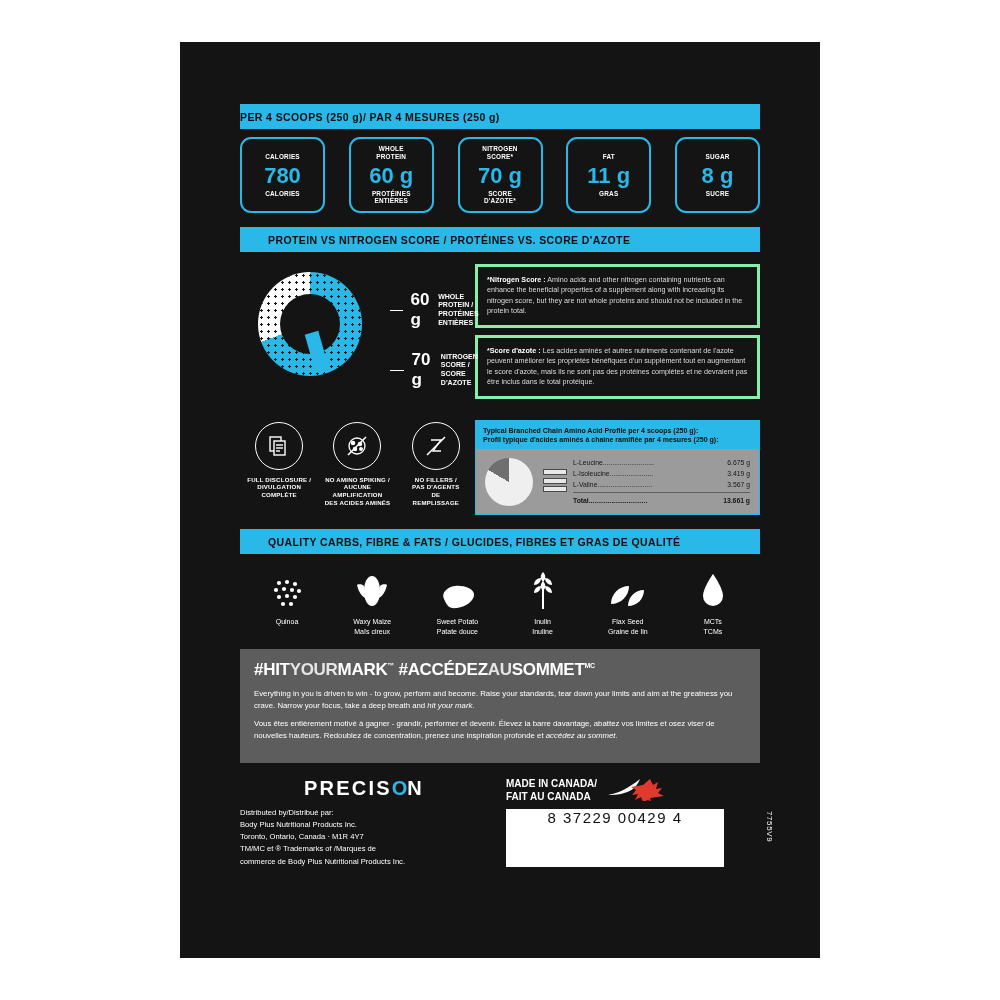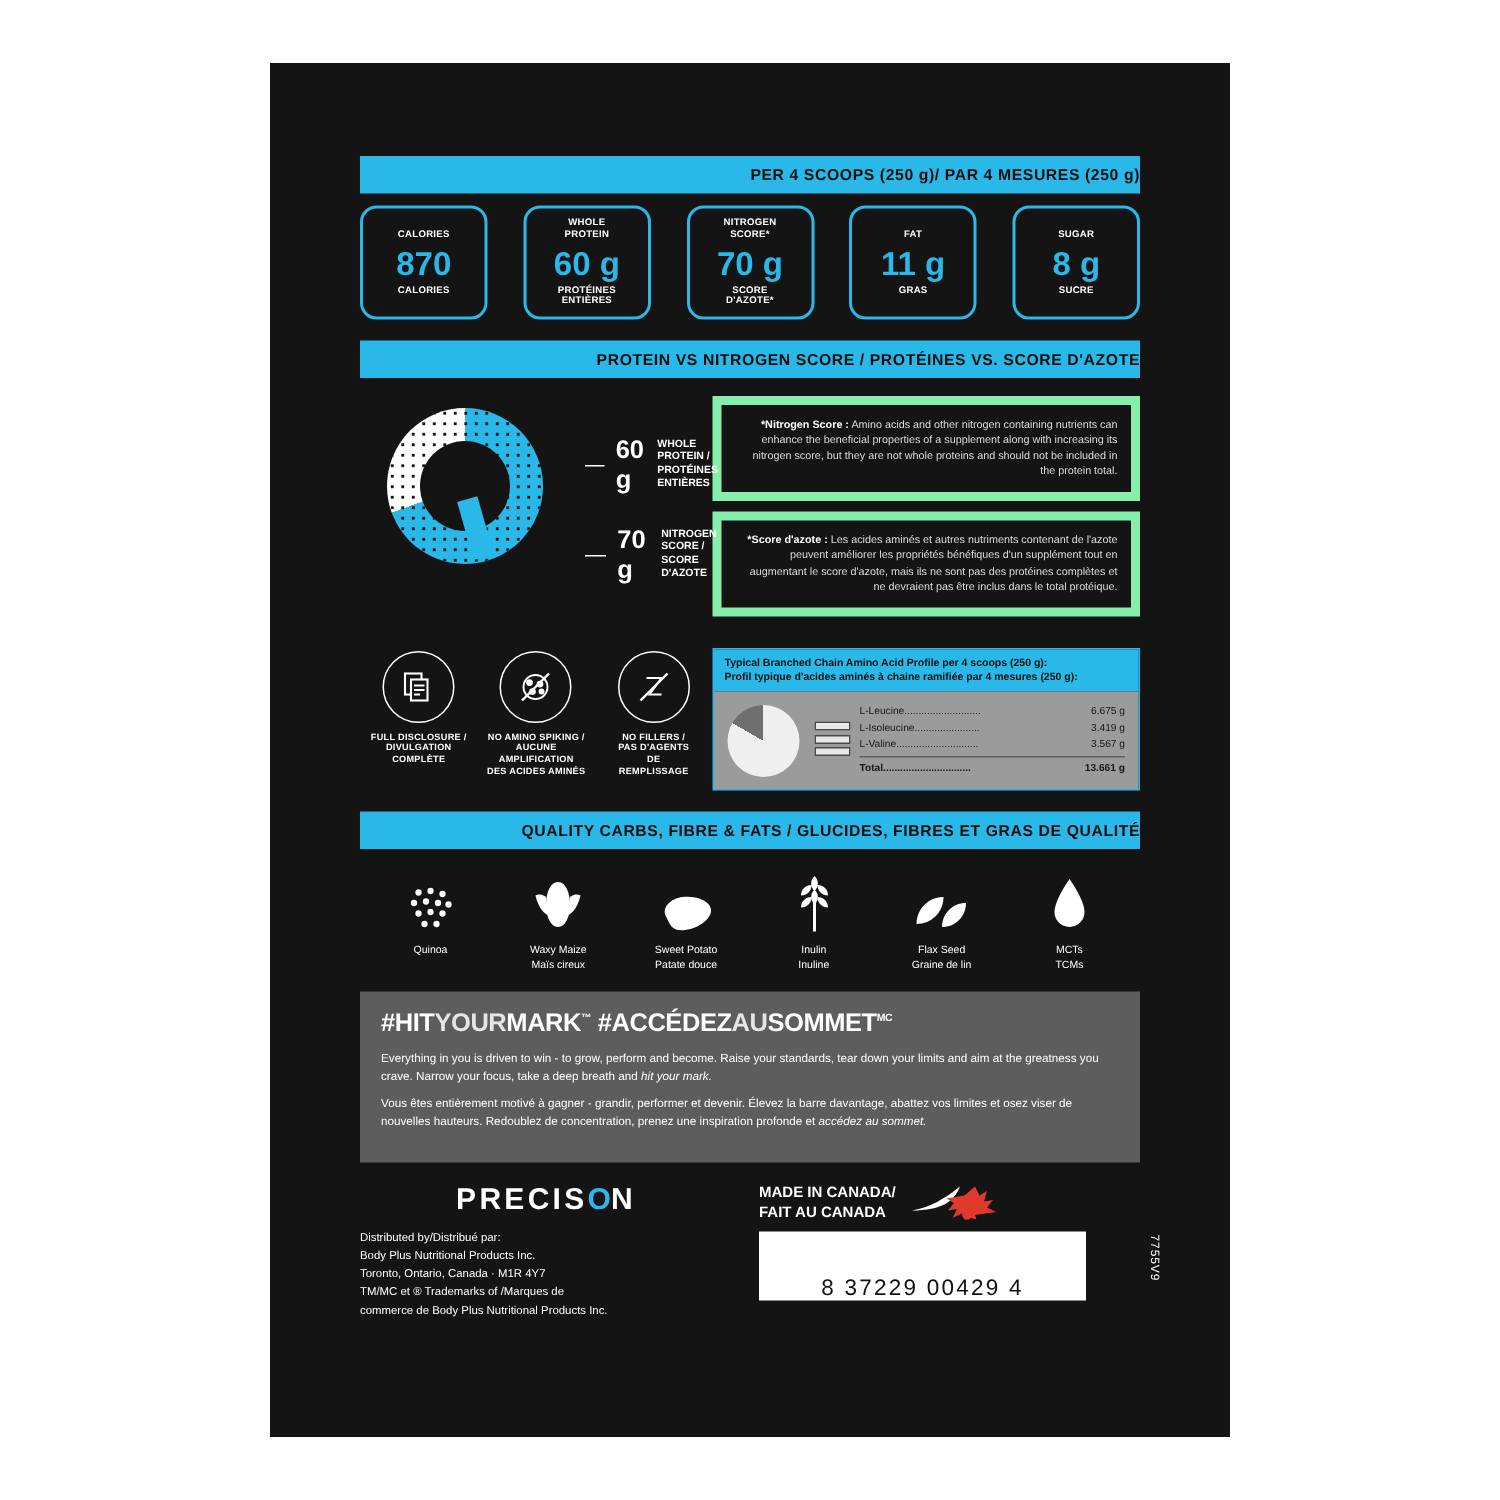--- a/index.html
+++ b/index.html
@@ -3,21 +3,21 @@
 <meta charset="utf-8">
 <style>
   html,body{margin:0;padding:0;background:#ffffff;}
   body{width:1000px;height:1000px;font-family:"Liberation Sans",sans-serif;}
   .page{position:relative;width:1000px;height:1000px;background:#ffffff;}
   .label{position:absolute;left:180px;top:42px;width:640px;height:916px;background:#141414;}
   .inner{position:absolute;left:60px;top:62px;width:520px;}
 
   
   .banner{background:#29b8e8;color:#0e0e0e;font-size:10.5px;font-weight:bold;letter-spacing:.4px;
-          text-align:right;padding:7px 0 6px;}
+          text-align:left;padding:7px 0 6px;}
   .banner.mt{margin-top:14px;padding-left:28px;}
 
   
   .macros{display:flex;justify-content:space-between;margin-top:8px;}
   .macro{width:81px;height:72px;border:2px solid #29b8e8;border-radius:11px;
          display:flex;flex-direction:column;align-items:center;justify-content:center;}
   .macro .t{color:#ffffff;font-size:6.4px;font-weight:bold;line-height:1.18;text-align:center;letter-spacing:.2px;}
   .macro .v{color:#29b8e8;font-size:22px;font-weight:bold;line-height:1;margin:4px 0 3px;}
   .macro .b{color:#ffffff;font-size:6.4px;font-weight:bold;line-height:1.18;text-align:center;letter-spacing:.2px;}
 
@@ -33,21 +33,21 @@
         -webkit-mask:radial-gradient(circle at 52px 52px, transparent 29px, #000 30px, #000 52px, transparent 53px);
         mask:radial-gradient(circle at 52px 52px, transparent 29px, #000 30px, #000 52px, transparent 53px);}
   .donut-tail{position:absolute;left:52px;top:60px;width:14px;height:40px;background:#29b8e8;transform:rotate(-16deg);}
   .legend{position:absolute;left:150px;top:26px;}
   .legrow{display:flex;align-items:center;margin-bottom:20px;}
   .legline{width:22px;height:1px;background:#ffffff;margin-right:7px;}
   .legval{color:#ffffff;font-size:17px;font-weight:bold;margin-right:7px;}
   .legtxt{color:#ffffff;font-size:7px;font-weight:bold;line-height:1.25;}
 
   .pvn-right{flex:1;}
-  .notebox{border:6px solid #86efac;padding:8px 9px;margin-bottom:7px;text-align:right;}
+  .notebox{border:3px solid #86efac;padding:8px 9px;margin-bottom:7px;}
   .notebox p{margin:0;color:#dcdcdc;font-size:7.2px;line-height:1.45;}
   .notebox b{color:#ffffff;}
 
   
   .midrow{display:flex;margin-top:14px;}
   .icons3{width:235px;display:flex;justify-content:space-around;padding-top:2px;}
   .ic{width:72px;text-align:center;}
   .ic .circ{width:46px;height:46px;border:1.6px solid #ffffff;border-radius:50%;margin:0 auto 6px;
             display:flex;align-items:center;justify-content:center;color:#ffffff;}
   .ic .cap{color:#ffffff;font-size:6.1px;font-weight:bold;line-height:1.3;letter-spacing:.2px;}
@@ -81,39 +81,39 @@
 
   
   .foot{display:flex;margin-top:14px;}
   .fl{width:248px;}
   .brand{color:#ffffff;font-size:20px;font-weight:bold;letter-spacing:2.2px;margin-bottom:7px;text-align:center;}
   .brand .o{color:#29b8e8;letter-spacing:0;}
   .fl p{margin:0;color:#ffffff;font-size:7.6px;line-height:1.62;}
   .fr{flex:1;position:relative;}
   .madein{color:#ffffff;font-size:10px;font-weight:bold;line-height:1.35;position:absolute;left:18px;top:0;}
   .flag{position:absolute;left:118px;top:-2px;}
-  .barcode{position:absolute;left:18px;top:32px;width:218px;height:46px;background:#ffffff;
-           display:flex;align-items:flex-end;justify-content:center;}
+  .barcode{position:absolute;left:18px;top:32px;width:218px;height:58px;background:#ffffff;
+           display:flex;align-items:flex-start;justify-content:center;}
   .barcode span{font-size:15px;letter-spacing:1.5px;color:#111;font-family:"Liberation Sans",sans-serif;}
   .sidecode{position:absolute;right:-14px;top:34px;color:#ffffff;font-size:8px;
             writing-mode:vertical-rl;letter-spacing:.6px;}
 </style>
 </head>
 <body>
 
 <div class="page">
   <div class="label">
     <div class="inner">
 
       <div class="banner">PER 4 SCOOPS (250 g)/ PAR 4 MESURES (250 g)</div>
 
       <div class="macros">
         <div class="macro">
           <div class="t">CALORIES</div>
-          <div class="v">870</div>
+          <div class="v">780</div>
           <div class="b">CALORIES</div>
         </div>
         <div class="macro">
           <div class="t" style="white-space:pre-line">WHOLE
 PROTEIN</div>
           <div class="v">60 g</div>
           <div class="b" style="white-space:pre-line">PROTÉINES
 ENTIÈRES</div>
         </div>
         <div class="macro">

